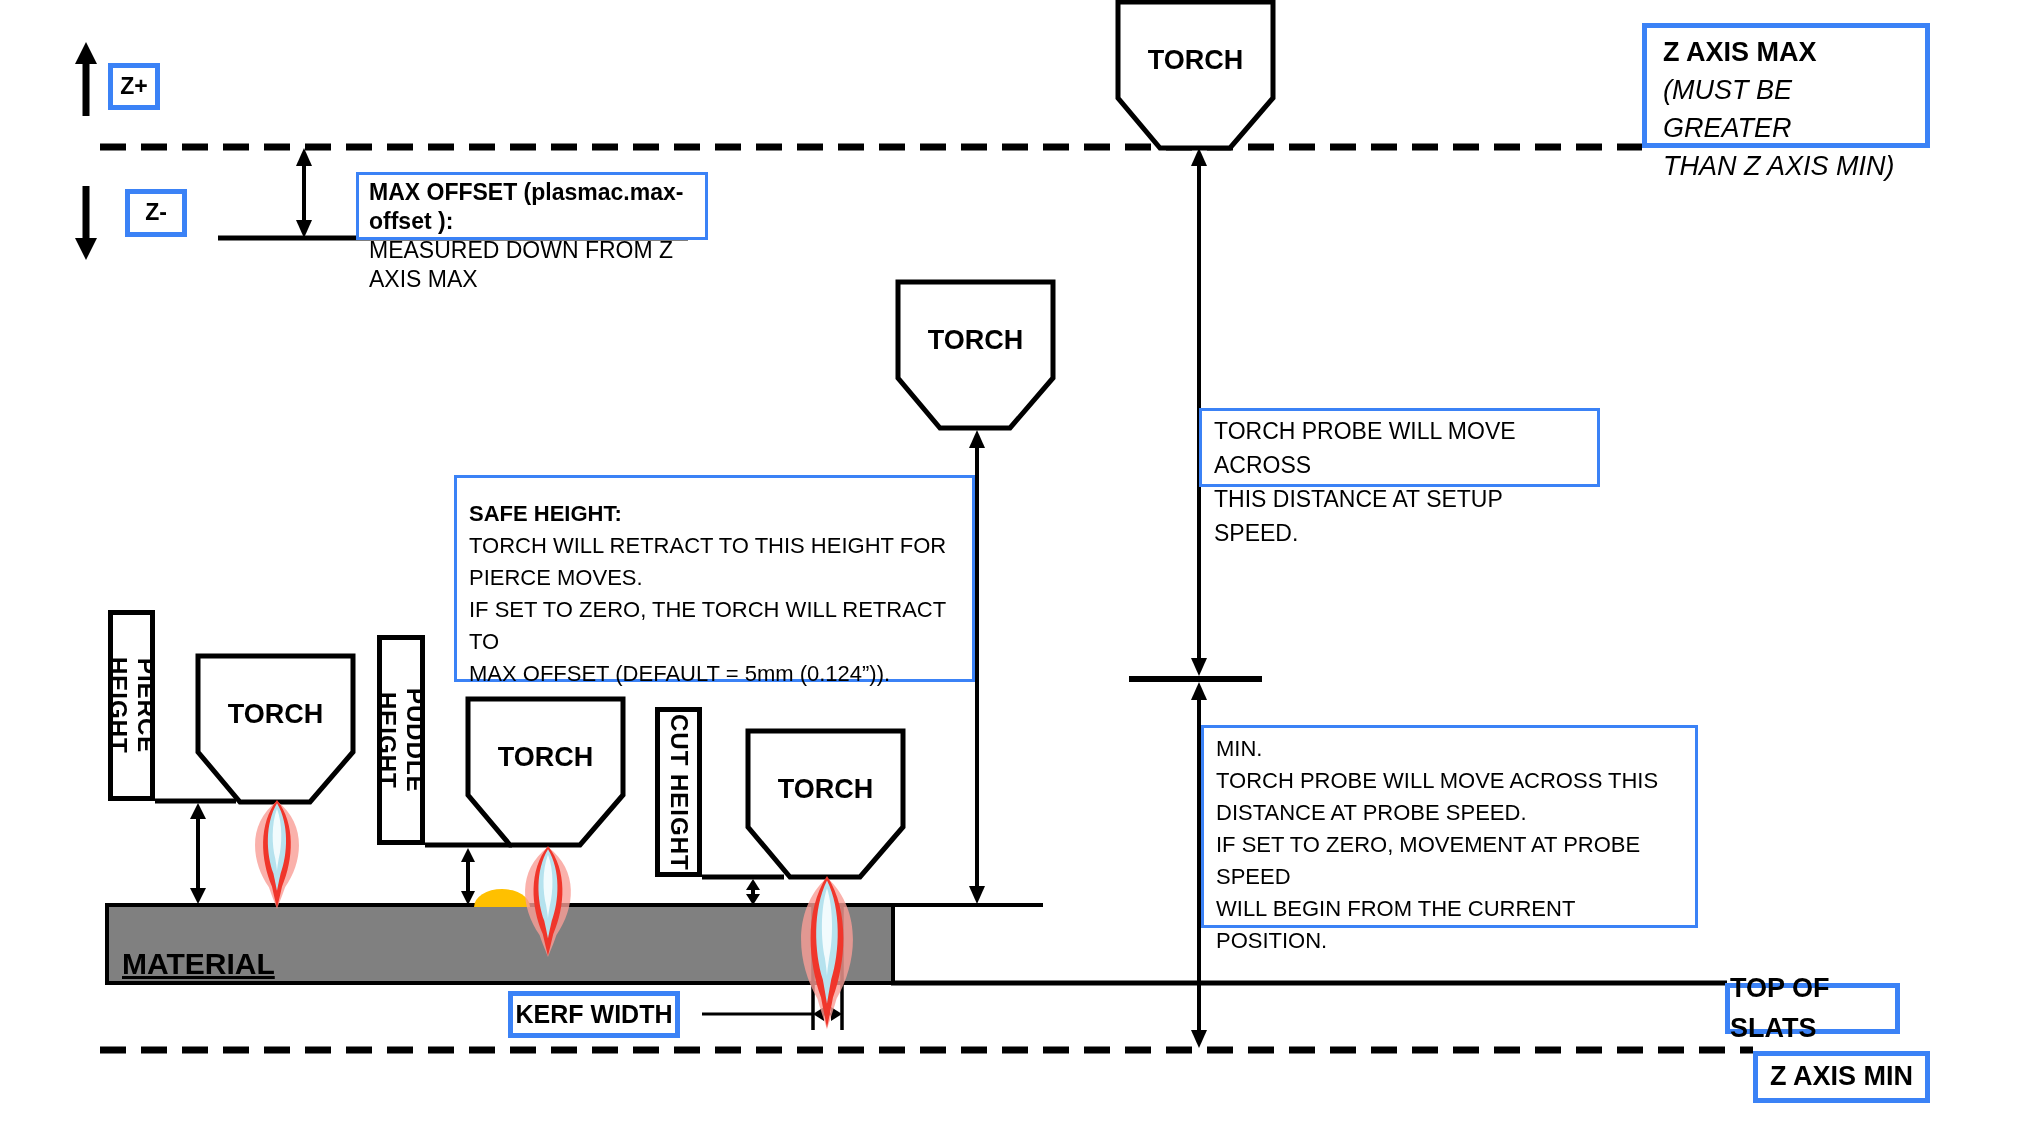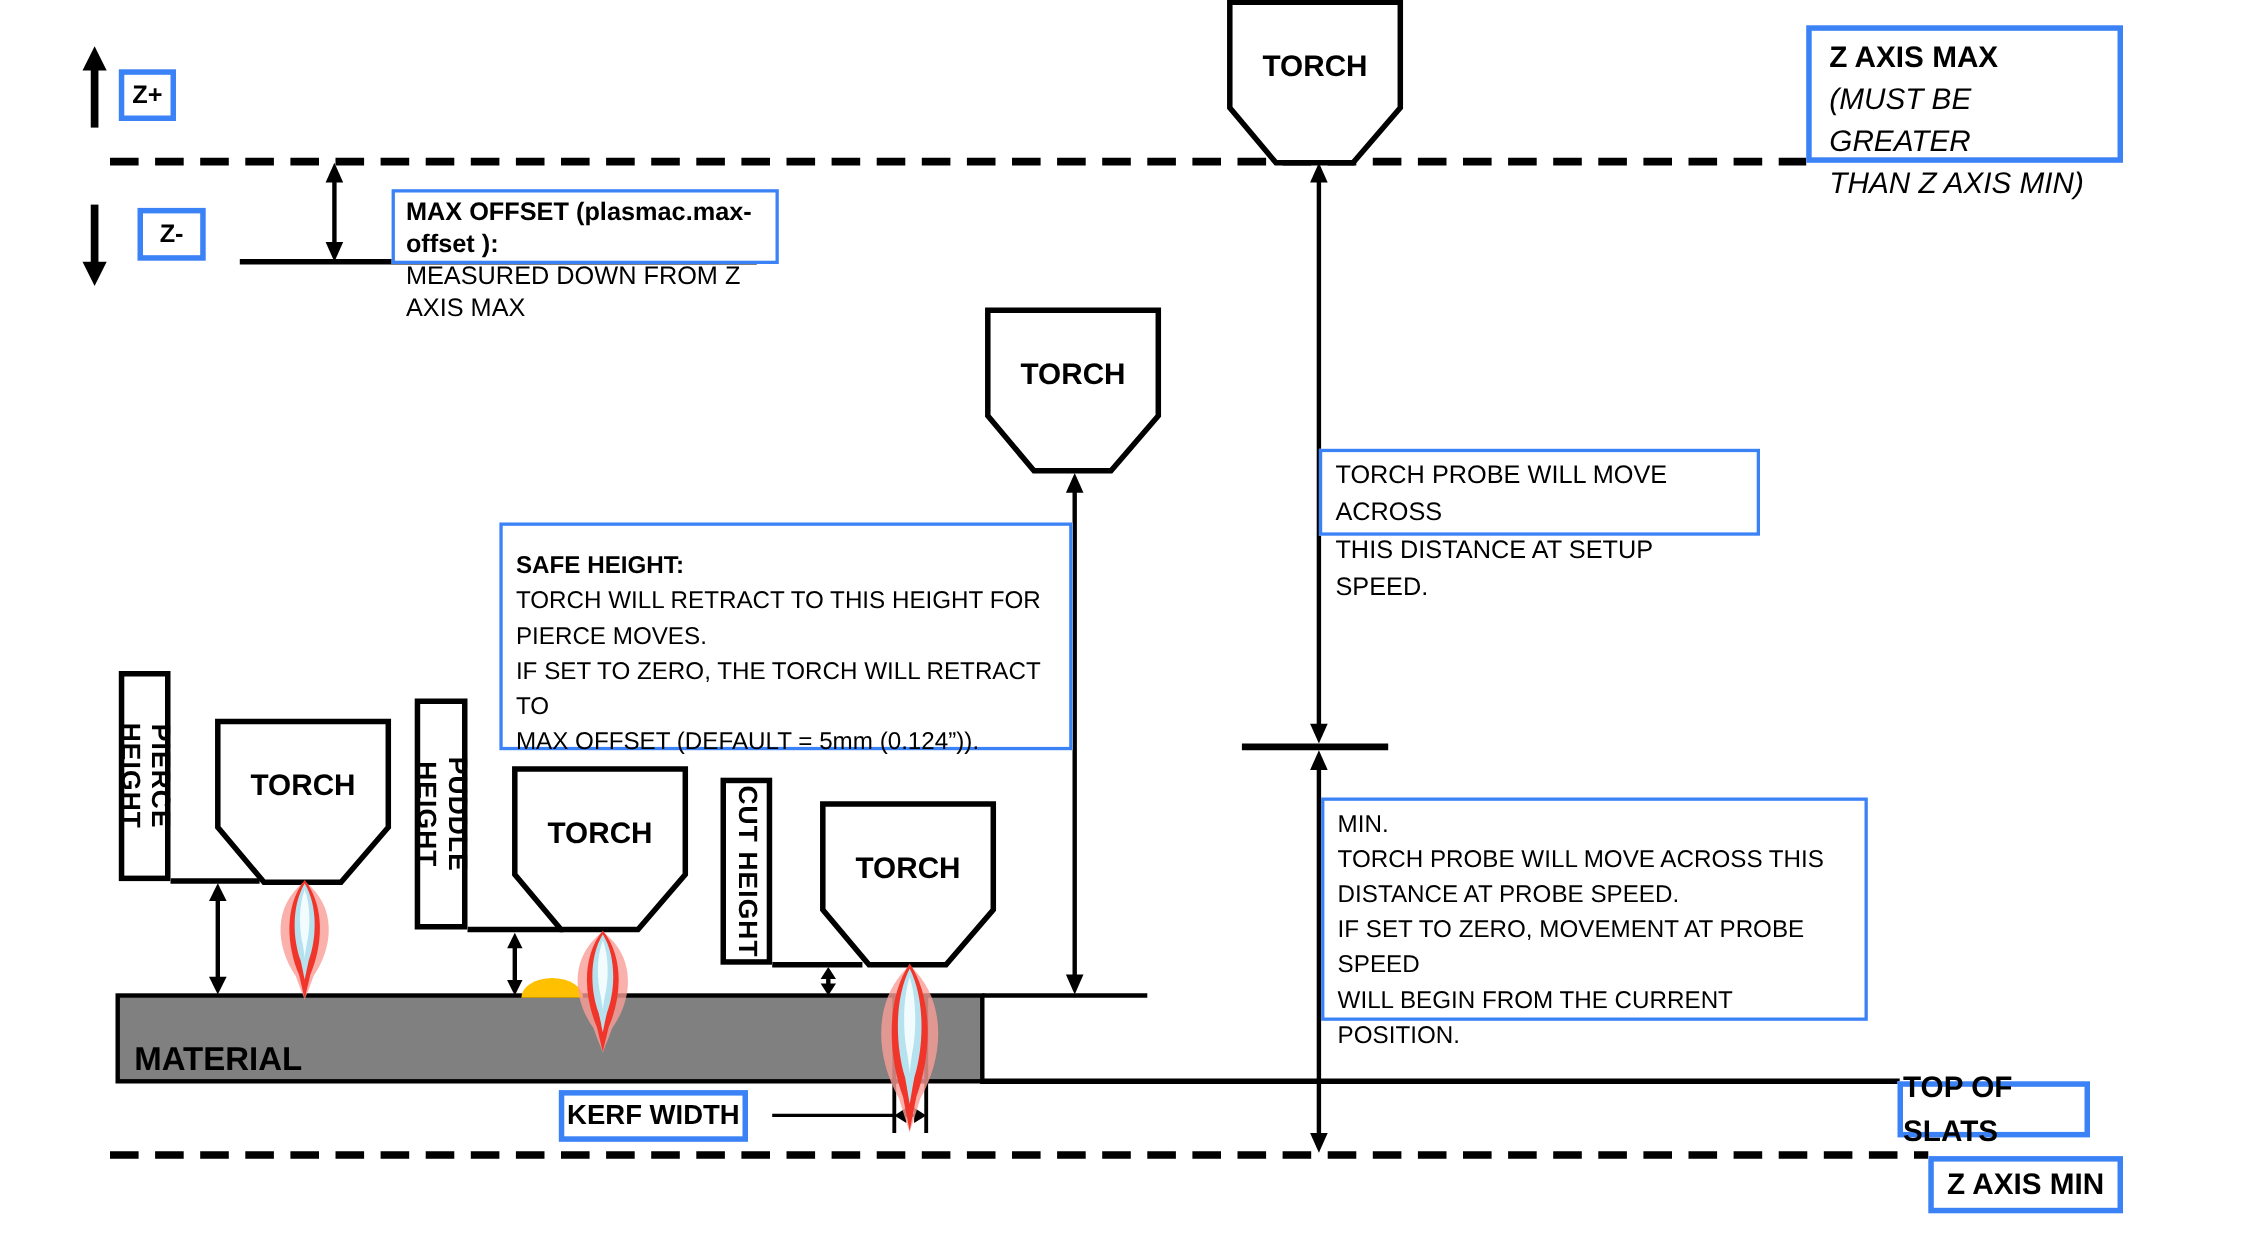--- a/index.html
+++ b/index.html
@@ -49,20 +49,21 @@
     font-size:27px;
     z-index:3;
   }
   .note-text{font-size:22px;}
   #material-label{
     position:absolute;
     z-index:3;
     font-weight:bold;
     font-size:30px;
     color:#000;
+    text-decoration:underline;
   }
 </style>
 </head>
 <body>
 
 <div id="canvas">
 
   <svg id="diagram-svg" width="2038" height="1145" viewBox="0 0 2038 1145">
     <defs>
       <g id="flameShape">

